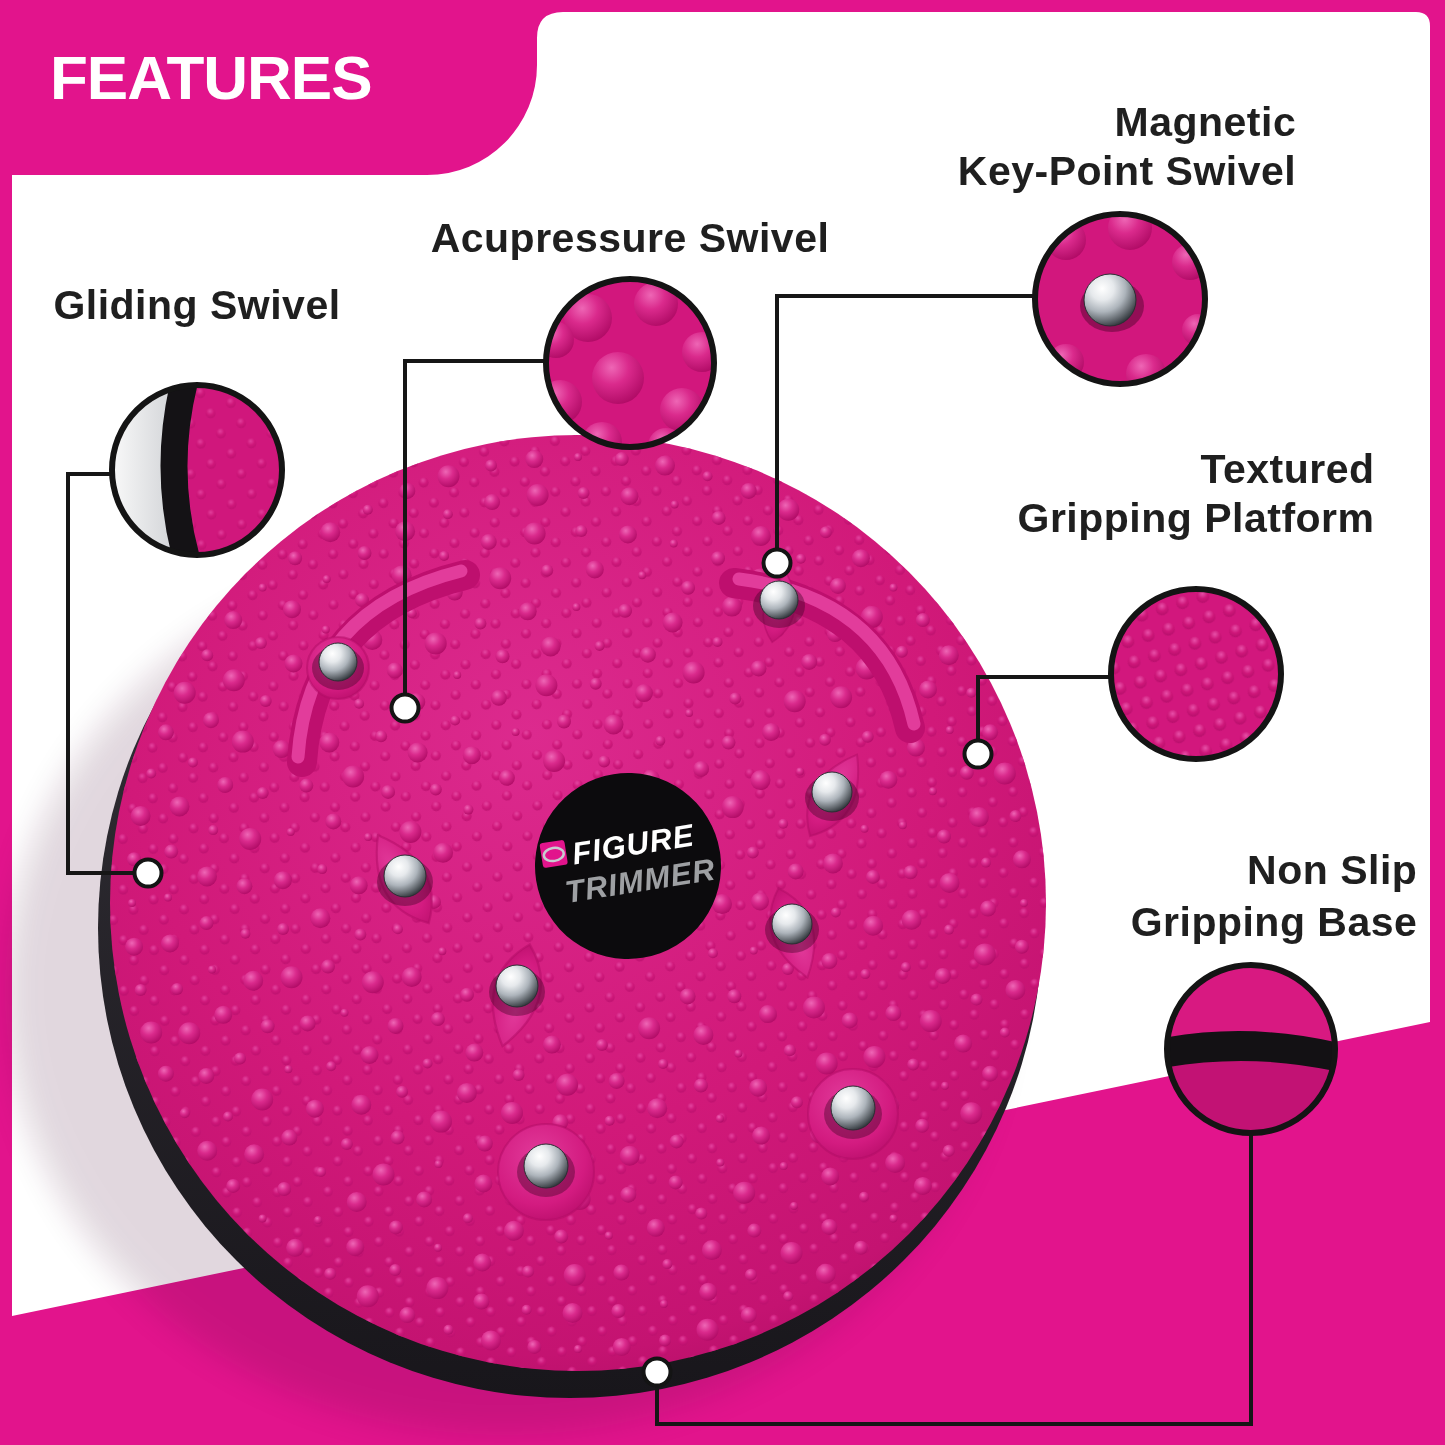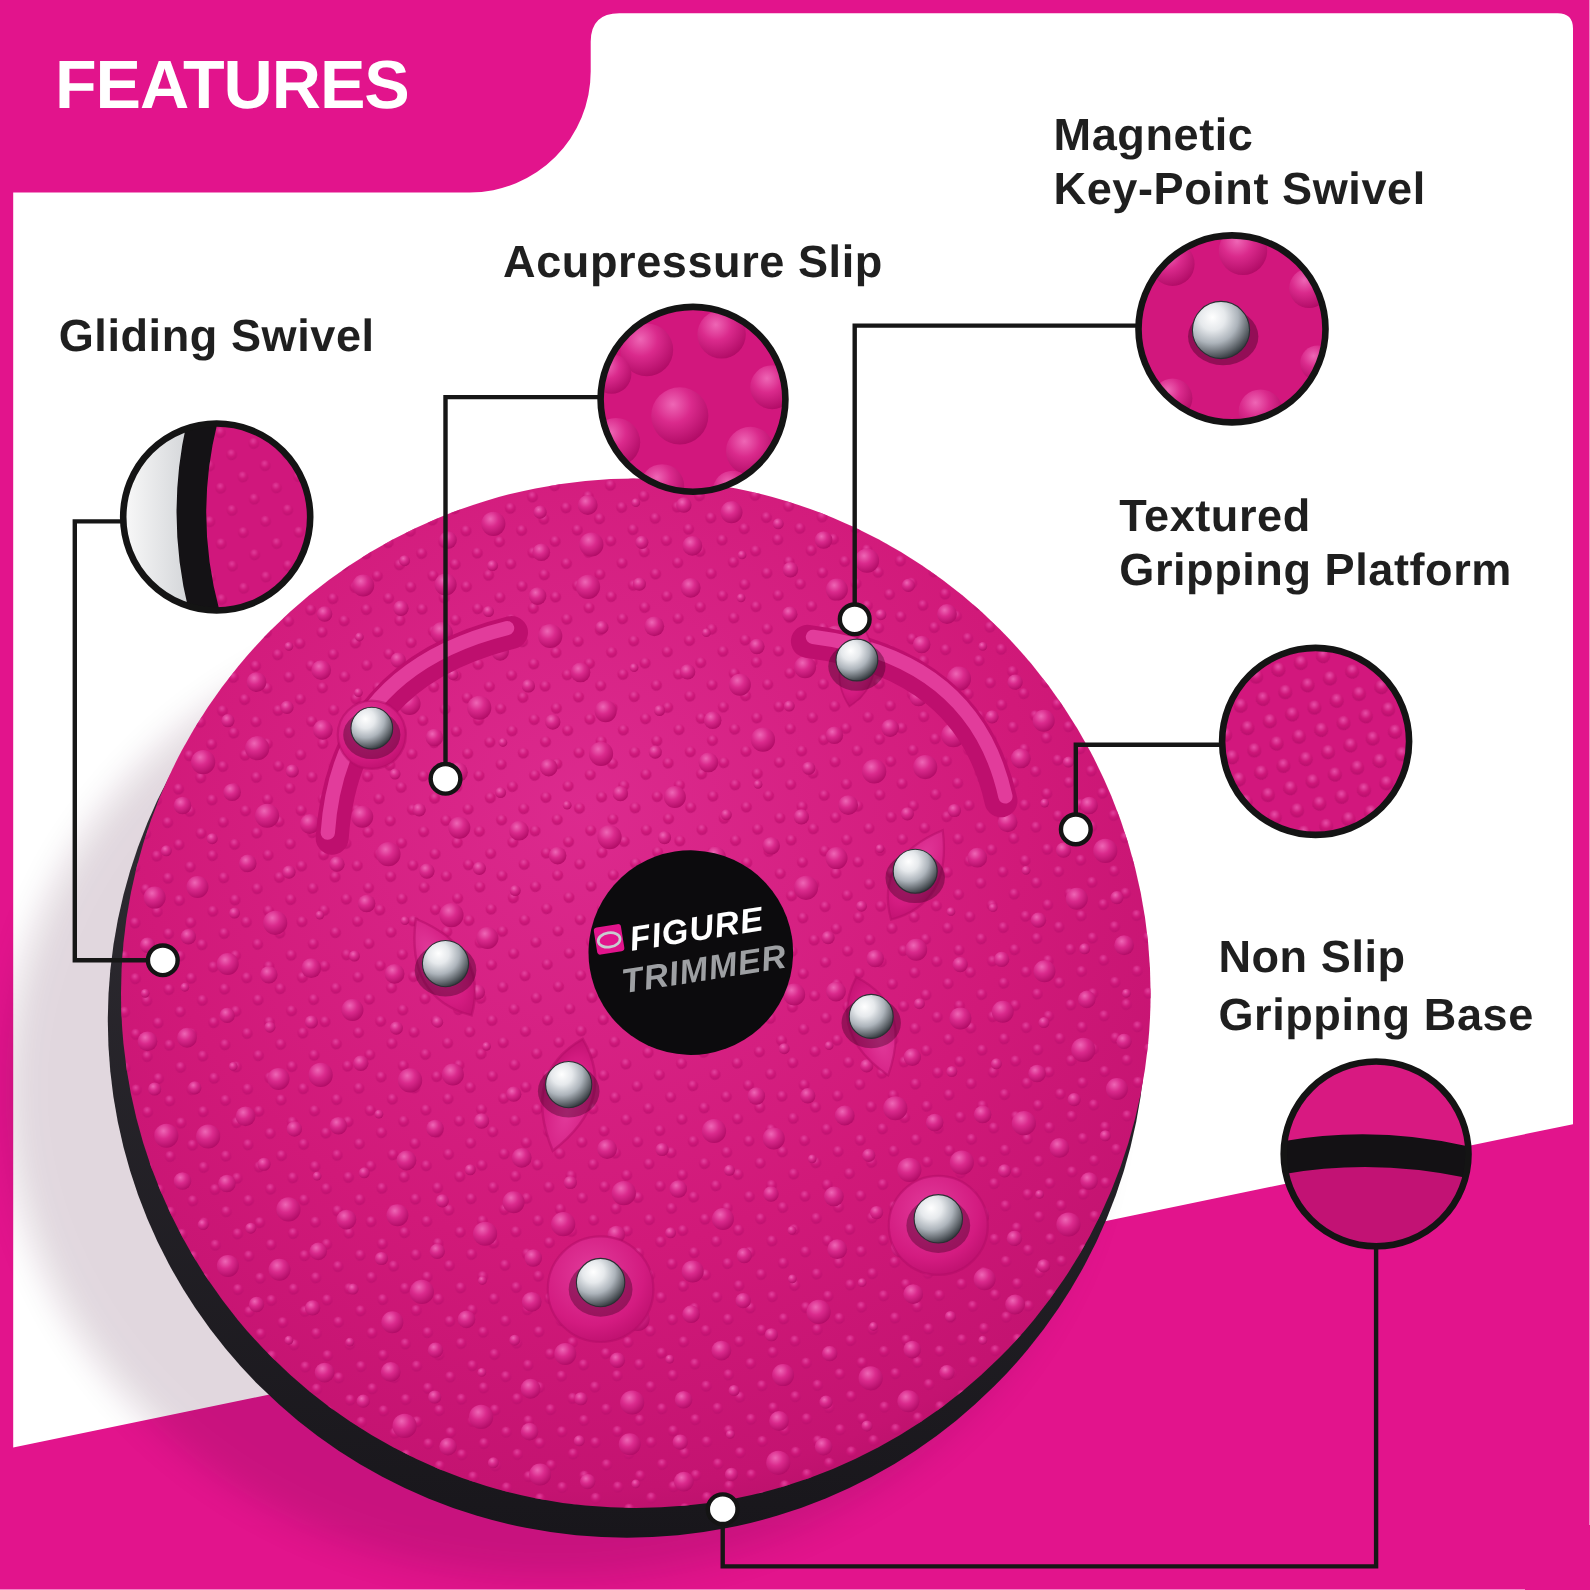--- a/index.html
+++ b/index.html
@@ -1,23 +1,23 @@
 <!DOCTYPE html>
 <html><head>
 <meta charset="utf-8">
 <style>
   html,body{margin:0;padding:0;background:#fff;}
   .stage{position:relative;width:1445px;height:1445px;overflow:hidden;
          font-family:"Liberation Sans",sans-serif;background:#E2148C;}
   .stage svg{position:absolute;left:0;top:0;}
-  .feature-label{position:absolute;transform:translateX(-50%);text-align:left;
+  .feature-label{position:absolute;transform:translateX(-50%);text-align:right;
     font-weight:bold;font-size:41px;line-height:49px;color:#1f1f1f;white-space:nowrap;
     letter-spacing:0.5px;}
   .feature-label span{display:block;}
-  .label-nonslip{line-height:52px;}
+  .label-nonslip{line-height:52px;margin-left:23px;}
   .features-badge{position:absolute;left:50px;top:36px;color:#ffffff;
     font-weight:bold;font-size:62px;letter-spacing:-1px;line-height:84px;}
 </style>
 </head>
 <body>
 
 <div class="stage">
 
 <svg width="1445" height="1445" viewBox="0 0 1445 1445">
   <defs>
@@ -586,21 +586,21 @@
 </svg>
 
 <div class="features-badge">
   <span>FEATURES</span>
 </div>
 
 <div class="feature-label" style="left:197px;top:281px;">
   <span>Gliding Swivel</span>
 </div>
 <div class="feature-label" style="left:630px;top:214px;">
-  <span>Acupressure Slip</span>
+  <span>Acupressure Swivel</span>
 </div>
 <div class="feature-label" style="left:1127px;top:98px;">
   <span>Magnetic</span>
   <span>Key-Point Swivel</span>
 </div>
 <div class="feature-label" style="left:1196px;top:445px;">
   <span>Textured</span>
   <span>Gripping Platform</span>
 </div>
 <div class="feature-label label-nonslip" style="left:1251px;top:844px;">

